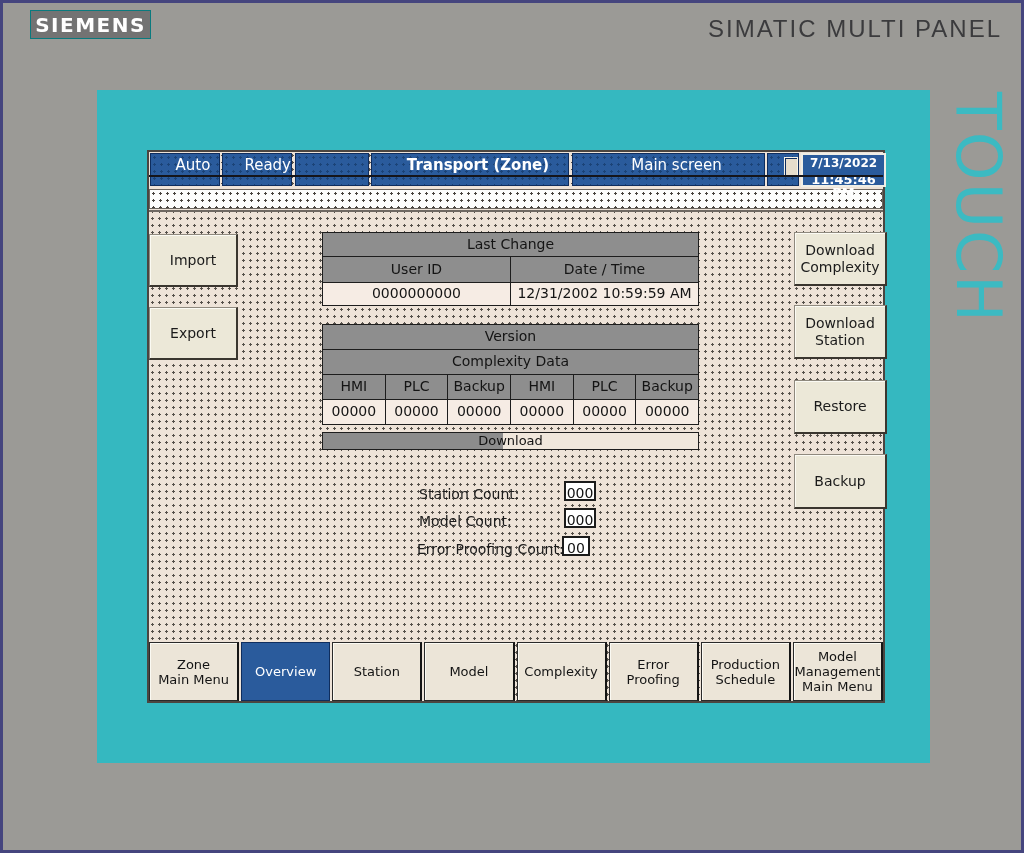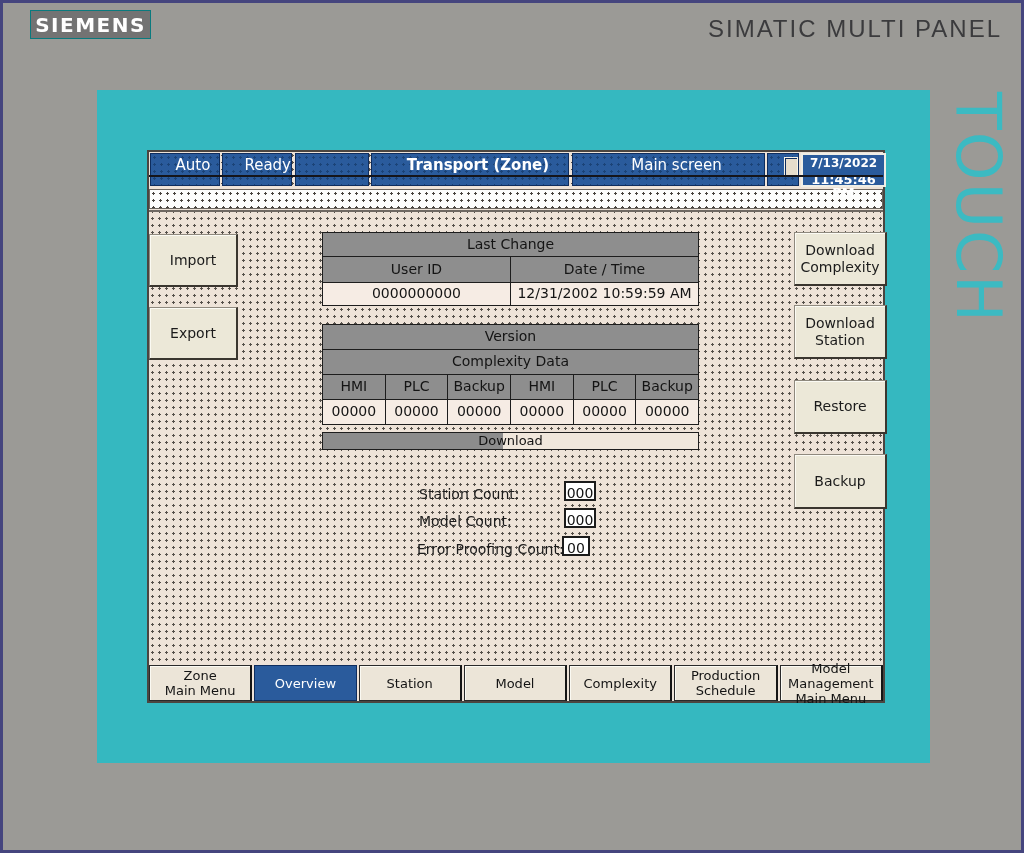--- a/index.html
+++ b/index.html
@@ -132,21 +132,21 @@
     position:absolute; font-size:14px; color:#1b1b1b; line-height:24px;
     white-space:nowrap;
   }
   .count-box {
     position:absolute; height:20px;
     background:#fff; border:2px solid #1b1b1b;
     font-size:14px; text-align:center; line-height:21px; color:#111;
   }
   
   .tab-bar {
-    position:absolute; left:0; bottom:0; width:100%; height:36px;
+    position:absolute; left:0; bottom:0; width:100%; height:59px;
     display:flex; gap:2px;
   }
   .tab {
     flex:1; background:#ece5d8;
     border:1px solid #2a2a2a;
     border-right:2px solid #151515;
     box-shadow:inset 1px 1px 0 #fbfaf3;
     color:#141414; font-size:13px;
     display:flex; align-items:center; justify-content:center;
     text-align:center; white-space:pre-line; line-height:15px;
@@ -250,20 +250,22 @@
   <div class="count-label" style="left:268px;top:385px;">Error Proofing Count:</div>
   <div class="count-box" style="left:413px;top:384px;width:28px;">00</div>
 
   <div class="tab-bar">
     <div class="tab">Zone
 Main Menu</div>
     <div class="tab active">Overview</div>
     <div class="tab">Station</div>
     <div class="tab">Model</div>
     <div class="tab">Complexity</div>
+    <div class="tab">Error
+Proofing</div>
     <div class="tab">Production
 Schedule</div>
     <div class="tab">Model
 Management
 Main Menu</div>
   </div>
 
 </div>
 
 </body></html>

